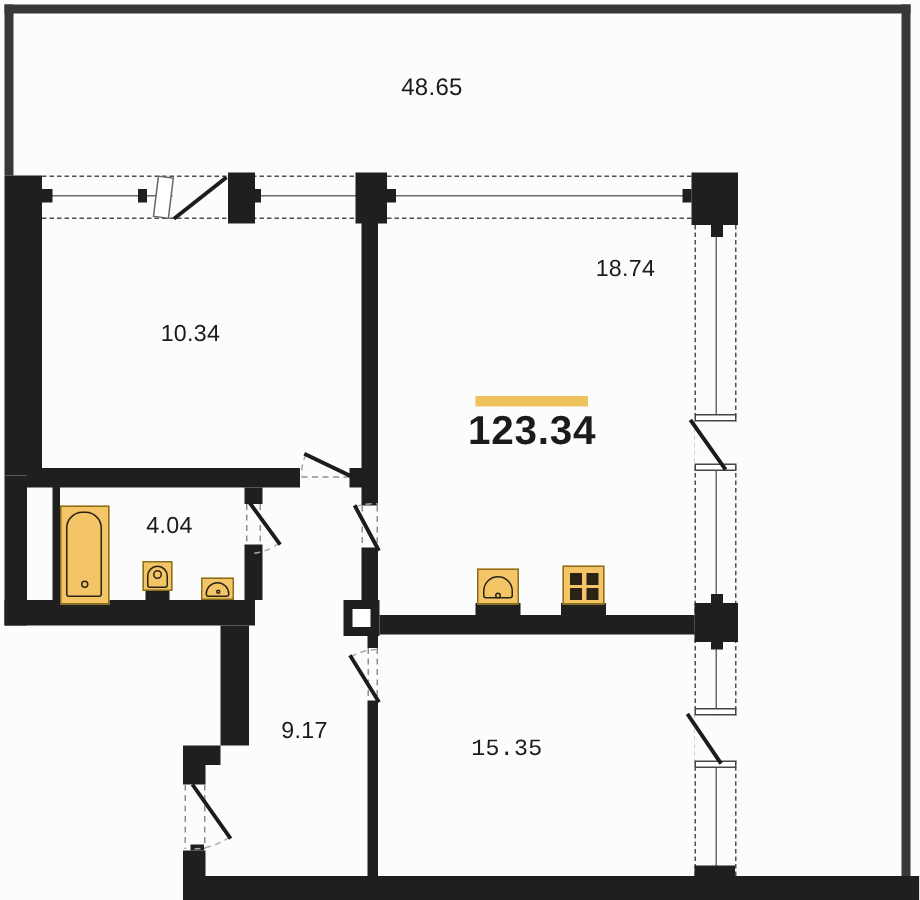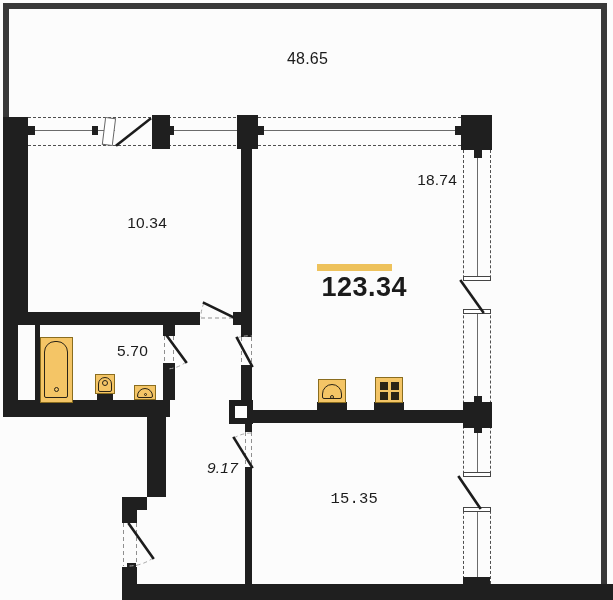--- a/index.html
+++ b/index.html
@@ -4,39 +4,39 @@
 <style>
   html,body{margin:0;padding:0;background:#fff;}
   #floor-plan{
     position:relative;width:613px;height:600px;overflow:hidden;
     background:var(--c-bg,#fcfcfc);
     font-family:"Liberation Sans",sans-serif;color:var(--c-text,#1b1b1b);
   }
   .w{position:absolute;background:var(--c-wall,#1f1f1f);}
   .ow{position:absolute;background:var(--c-outer-wall,#383838);}
   .label{
-    position:absolute;font-size:15.5px;text-align:right;
+    position:absolute;font-size:15.5px;text-align:center;
     color:var(--c-text,#1b1b1b);letter-spacing:.2px;
   }
   .band{position:absolute;}
   .band-edge-h{position:absolute;left:0;right:0;height:0;border-top:1.5px dashed var(--c-dash,#4f4f4f);}
   .band-edge-v{position:absolute;top:0;bottom:0;width:0;border-left:1.5px dashed var(--c-dash,#4f4f4f);}
   .glass-h{position:absolute;left:0;right:0;height:1.2px;background:var(--c-window-line,#6b6b6b);}
   .glass-v{position:absolute;top:0;bottom:0;width:1.2px;background:var(--c-window-line,#6b6b6b);}
   .pillar{position:absolute;background:var(--c-wall,#1f1f1f);}
   .conn{position:absolute;background:var(--c-wall,#1f1f1f);}
   .door-gap{position:absolute;background:var(--c-bg,#fcfcfc);}
   .sill{position:absolute;background:#fff;border:1px solid #454545;box-sizing:border-box;}
   .fix{position:absolute;background:var(--c-fixture-fill,#f4c566);border:1px solid var(--c-fixture-border,#8a6d1f);box-sizing:border-box;}
   .fix-inner{position:absolute;border:1.6px solid var(--c-fixture-dark,#2b2416);box-sizing:border-box;}
   .fix-dot{position:absolute;border:1px solid var(--c-fixture-dark,#2b2416);border-radius:50%;box-sizing:border-box;}
   .fix-base{position:absolute;background:var(--c-wall,#1f1f1f);}
   .burner{position:absolute;width:8px;height:8px;background:var(--c-fixture-dark,#2b2416);}
   #total-bar{position:absolute;background:var(--c-accent-bar,#eec25c);}
-  #total-value{position:absolute;font-size:27px;font-weight:700;text-align:right;letter-spacing:.5px;}
+  #total-value{position:absolute;font-size:27px;font-weight:700;text-align:left;letter-spacing:.5px;}
   #shaft{position:absolute;background:#fff;border:6px solid var(--c-wall,#1f1f1f);box-sizing:border-box;}
   svg{position:absolute;left:0;top:0;pointer-events:none;}
 </style>
 </head>
 <body>
 
 <div id="floor-plan">
 
   <div class="ow" style="left:3px;top:3px;width:604px;height:6px;"></div>
   <div class="ow" style="left:3px;top:3px;width:6px;height:114px;"></div>
@@ -147,20 +147,20 @@
       <path d="M252,467 L234,438"></path>
       <path d="M129,524 L153,558"></path>
       <path d="M461,281 L483,312"></path>
       <path d="M459,477 L480,508"></path>
     </g>
   </svg>
 
   <div class="label" style="left:248px;top:50px;width:80px;font-size:16px;">48.65</div>
   <div class="label" style="left:87px;top:214px;width:80px;">10.34</div>
   <div class="label" style="left:377px;top:171px;width:80px;">18.74</div>
-  <div class="label" style="left:78px;top:342px;width:70px;">5.70</div>
-  <div class="label" style="left:168px;top:459px;width:70px;font-style:italic;">9.17</div>
+  <div class="label" style="left:78px;top:342px;width:70px;">4.04</div>
+  <div class="label" style="left:168px;top:479px;width:70px;">9.17</div>
   <div class="label" style="left:298px;top:490px;width:80px;font-family:Liberation Mono, monospace;">15.35</div>
 
   <div id="total-bar" style="left:317px;top:264px;width:75px;height:7px;"></div>
   <div id="total-value" style="left:312px;top:272px;width:95px;">123.34</div>
 
 </div>
 
 </body></html>

